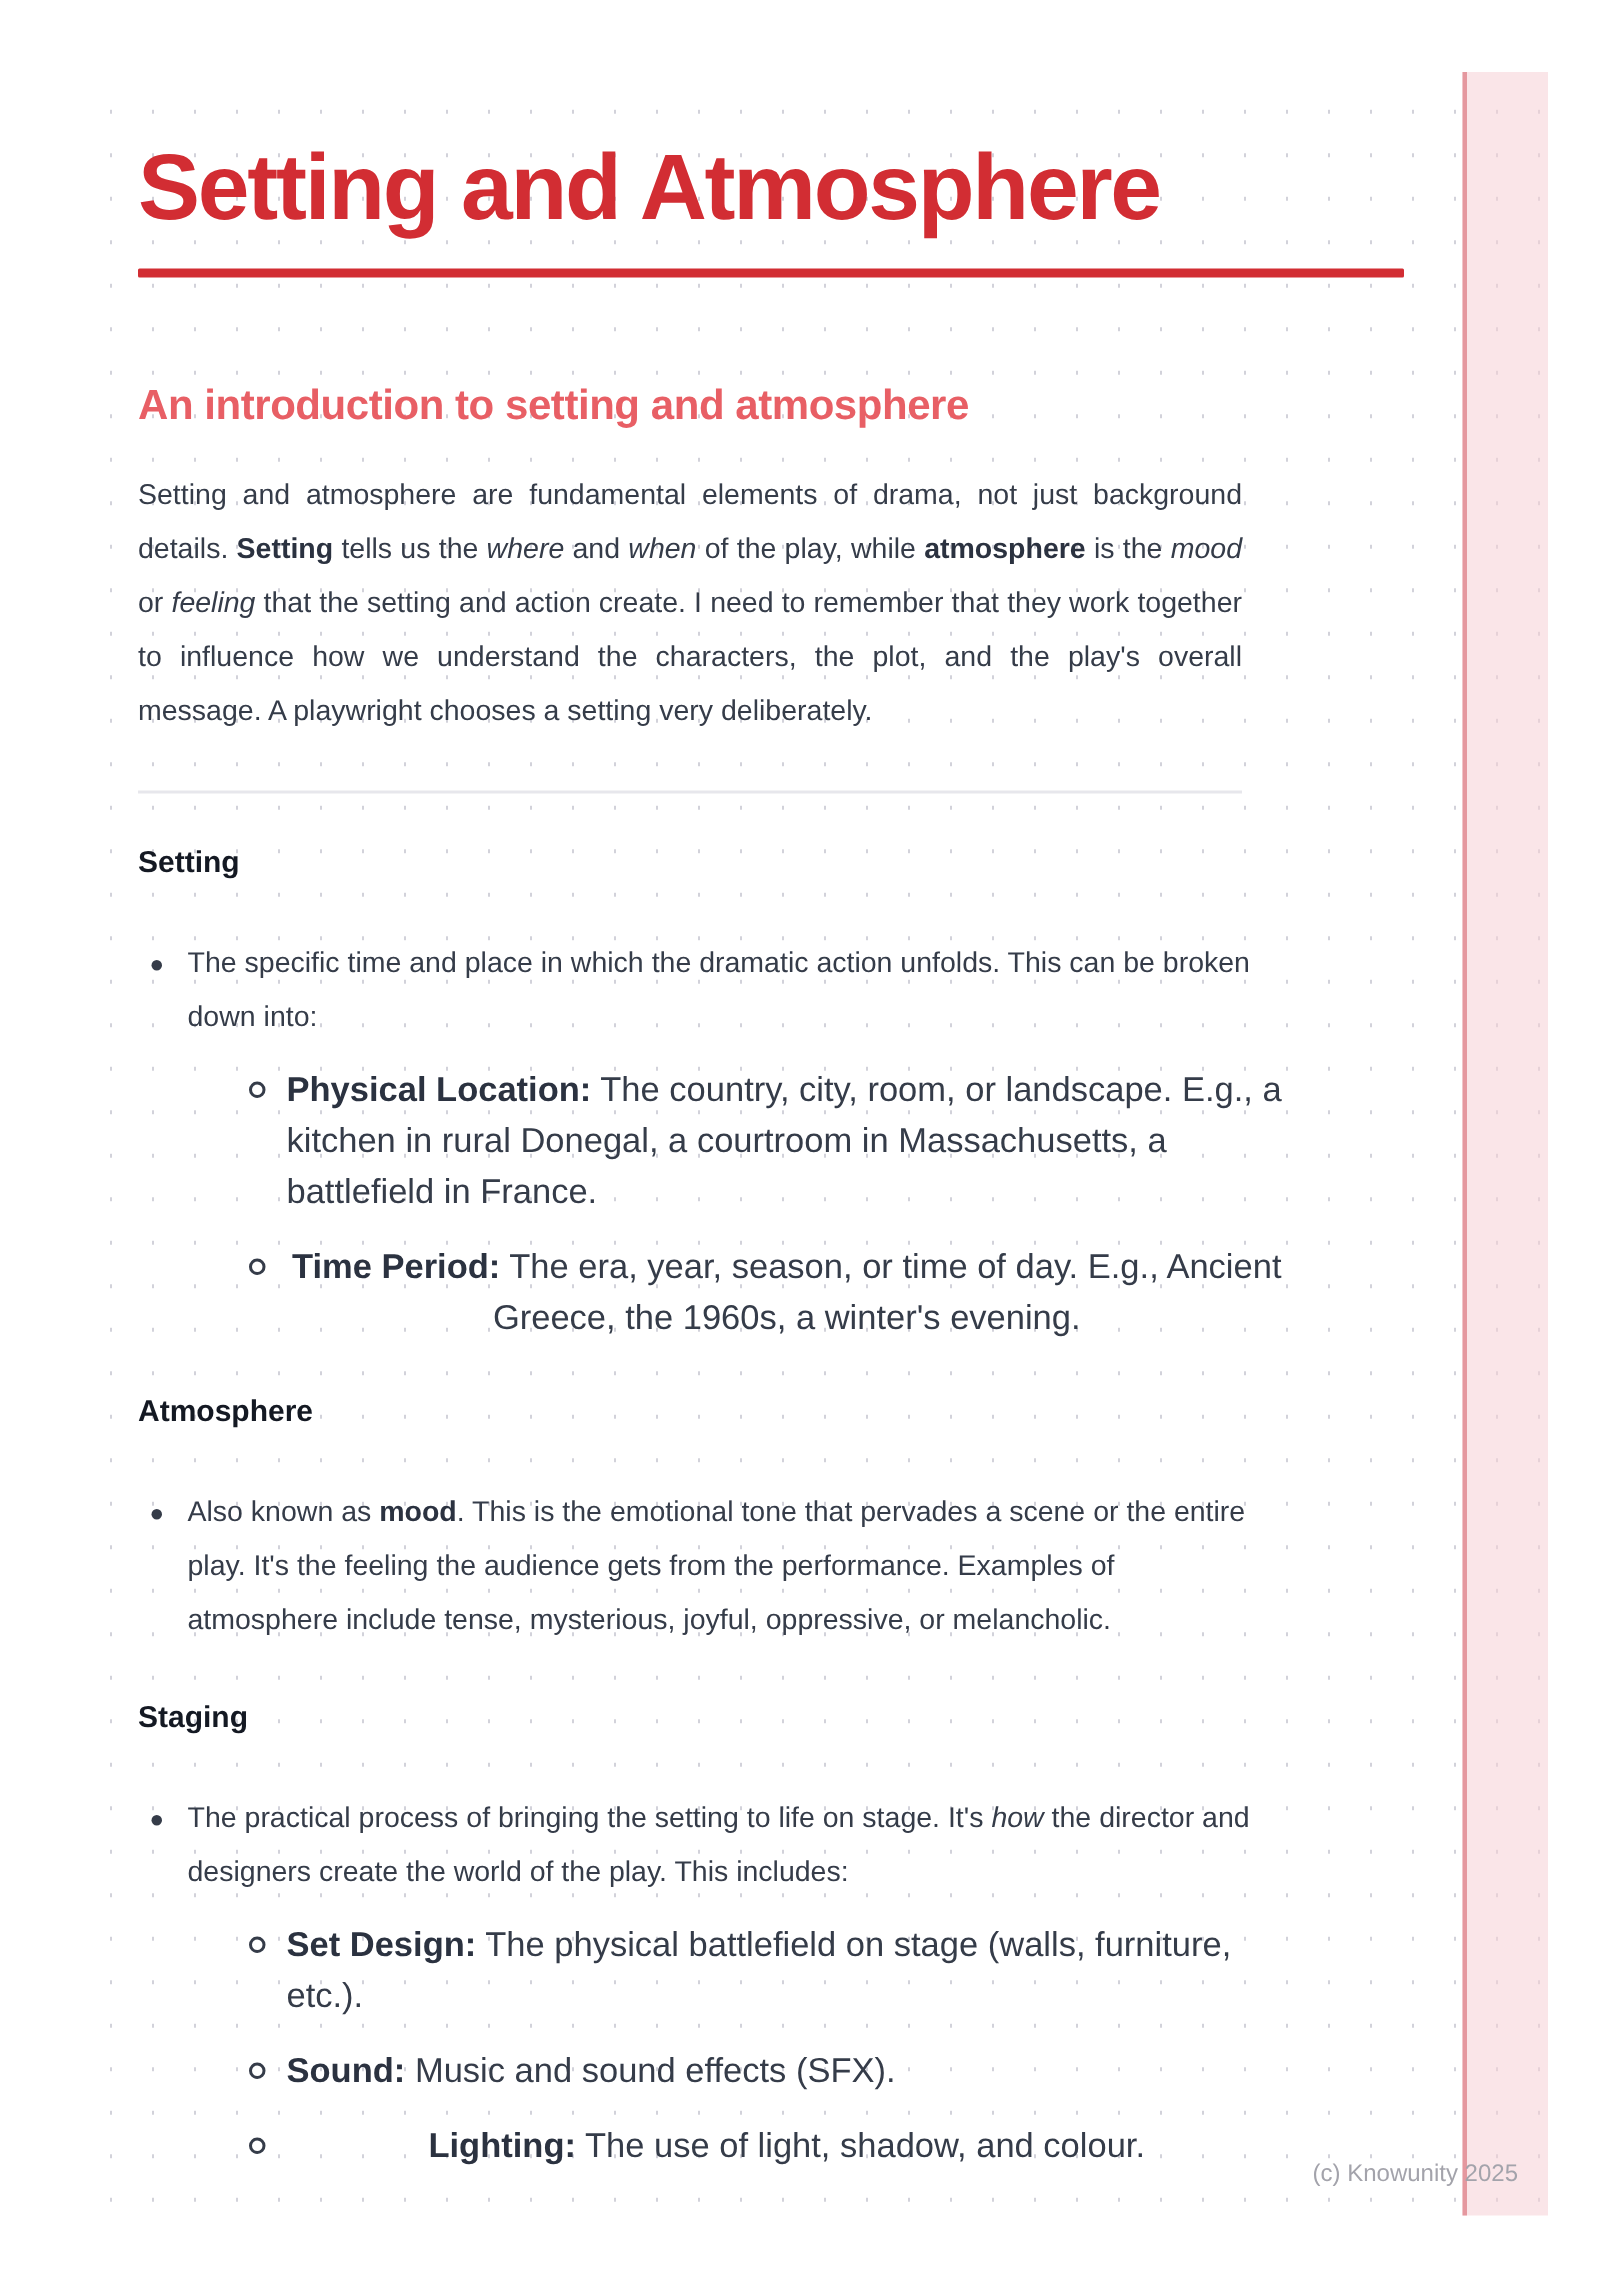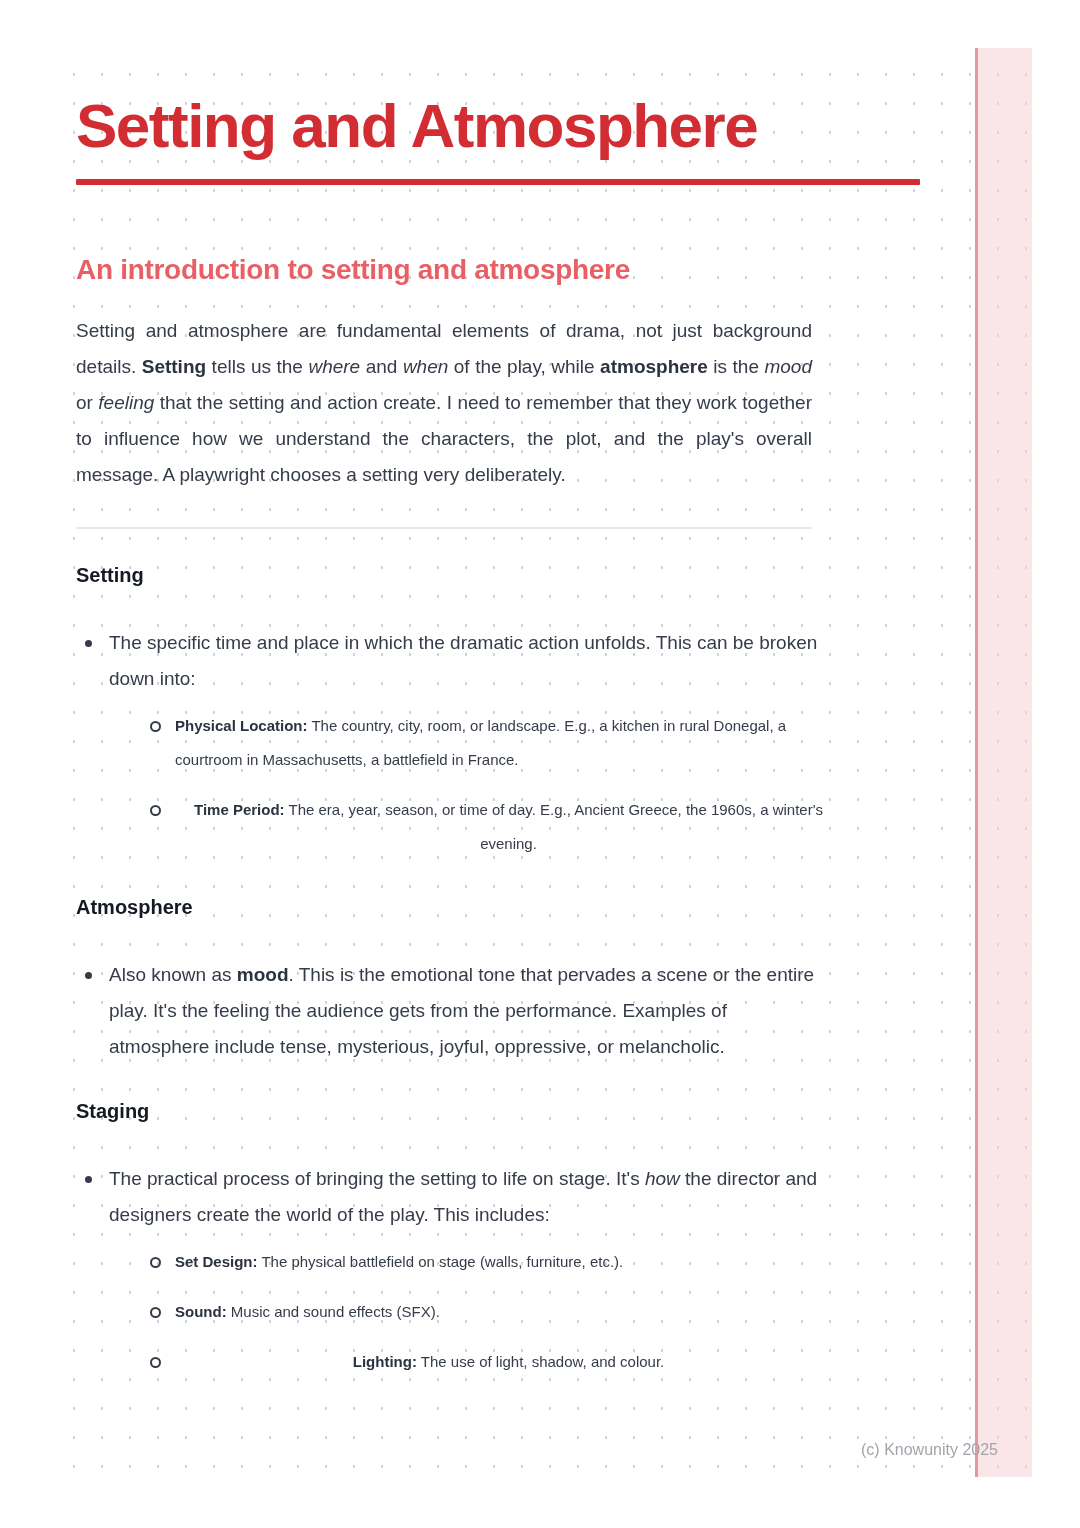--- a/index.html
+++ b/index.html
@@ -28,21 +28,21 @@
     background-position:10px 10px;
     pointer-events:none;
   }
   
   .margin-strip{
     position:absolute;left:975px;top:48px;width:57px;height:1429px;
     background:var(--strip-fill);
     border-left:3px solid var(--strip-border);
     pointer-events:none;
   }
-  .content{position:absolute;left:76px;top:0;width:844px;}
+  .content{position:absolute;left:92px;top:0;width:844px;}
   h1.page-title{
     margin-top:94px;
     font-size:62px;line-height:1.02;font-weight:800;letter-spacing:-1.5px;
     color:var(--title-red);
   }
   .title-rule{height:6px;background:var(--title-red);margin-top:22px;width:844px;border-radius:1px;}
   h2.section-heading{
     font-size:28px;line-height:34px;font-weight:700;letter-spacing:-0.3px;
     color:var(--heading-pink);
   }
@@ -63,30 +63,30 @@
     position:relative;padding-left:33px;
     font-size:19px;line-height:36px;
   }
   ul.def-list>li::before{
     content:"";position:absolute;left:9px;top:15px;width:7px;height:7px;
     border-radius:50%;background:var(--body-text);
   }
   ul.sub-list{list-style:none;margin-left:33px;margin-top:12px;width:700px;}
   ul.sub-list>li{
     position:relative;padding-left:33px;margin-bottom:16px;
-    font-size:15px;line-height:34px;
+    font-size:23px;line-height:34px;
   }
   ul.sub-list>li:last-child{margin-bottom:0;text-align:center;}
   ul.sub-list>li::before{
     content:"";position:absolute;left:8px;top:12px;width:7px;height:7px;
     border-radius:50%;background:transparent;border:2px solid var(--body-text);
   }
   .group{margin-bottom:6px;}
   .footer-credit{
-    position:absolute;top:1440px;right:82px;
+    position:absolute;top:1440px;right:68px;
     font-size:16px;line-height:20px;color:var(--footer-gray);
   }
 </style>
 </head>
 <body>
 
 <div class="dot-grid"></div>
 <div class="margin-strip"></div>
 
 <div class="content">

